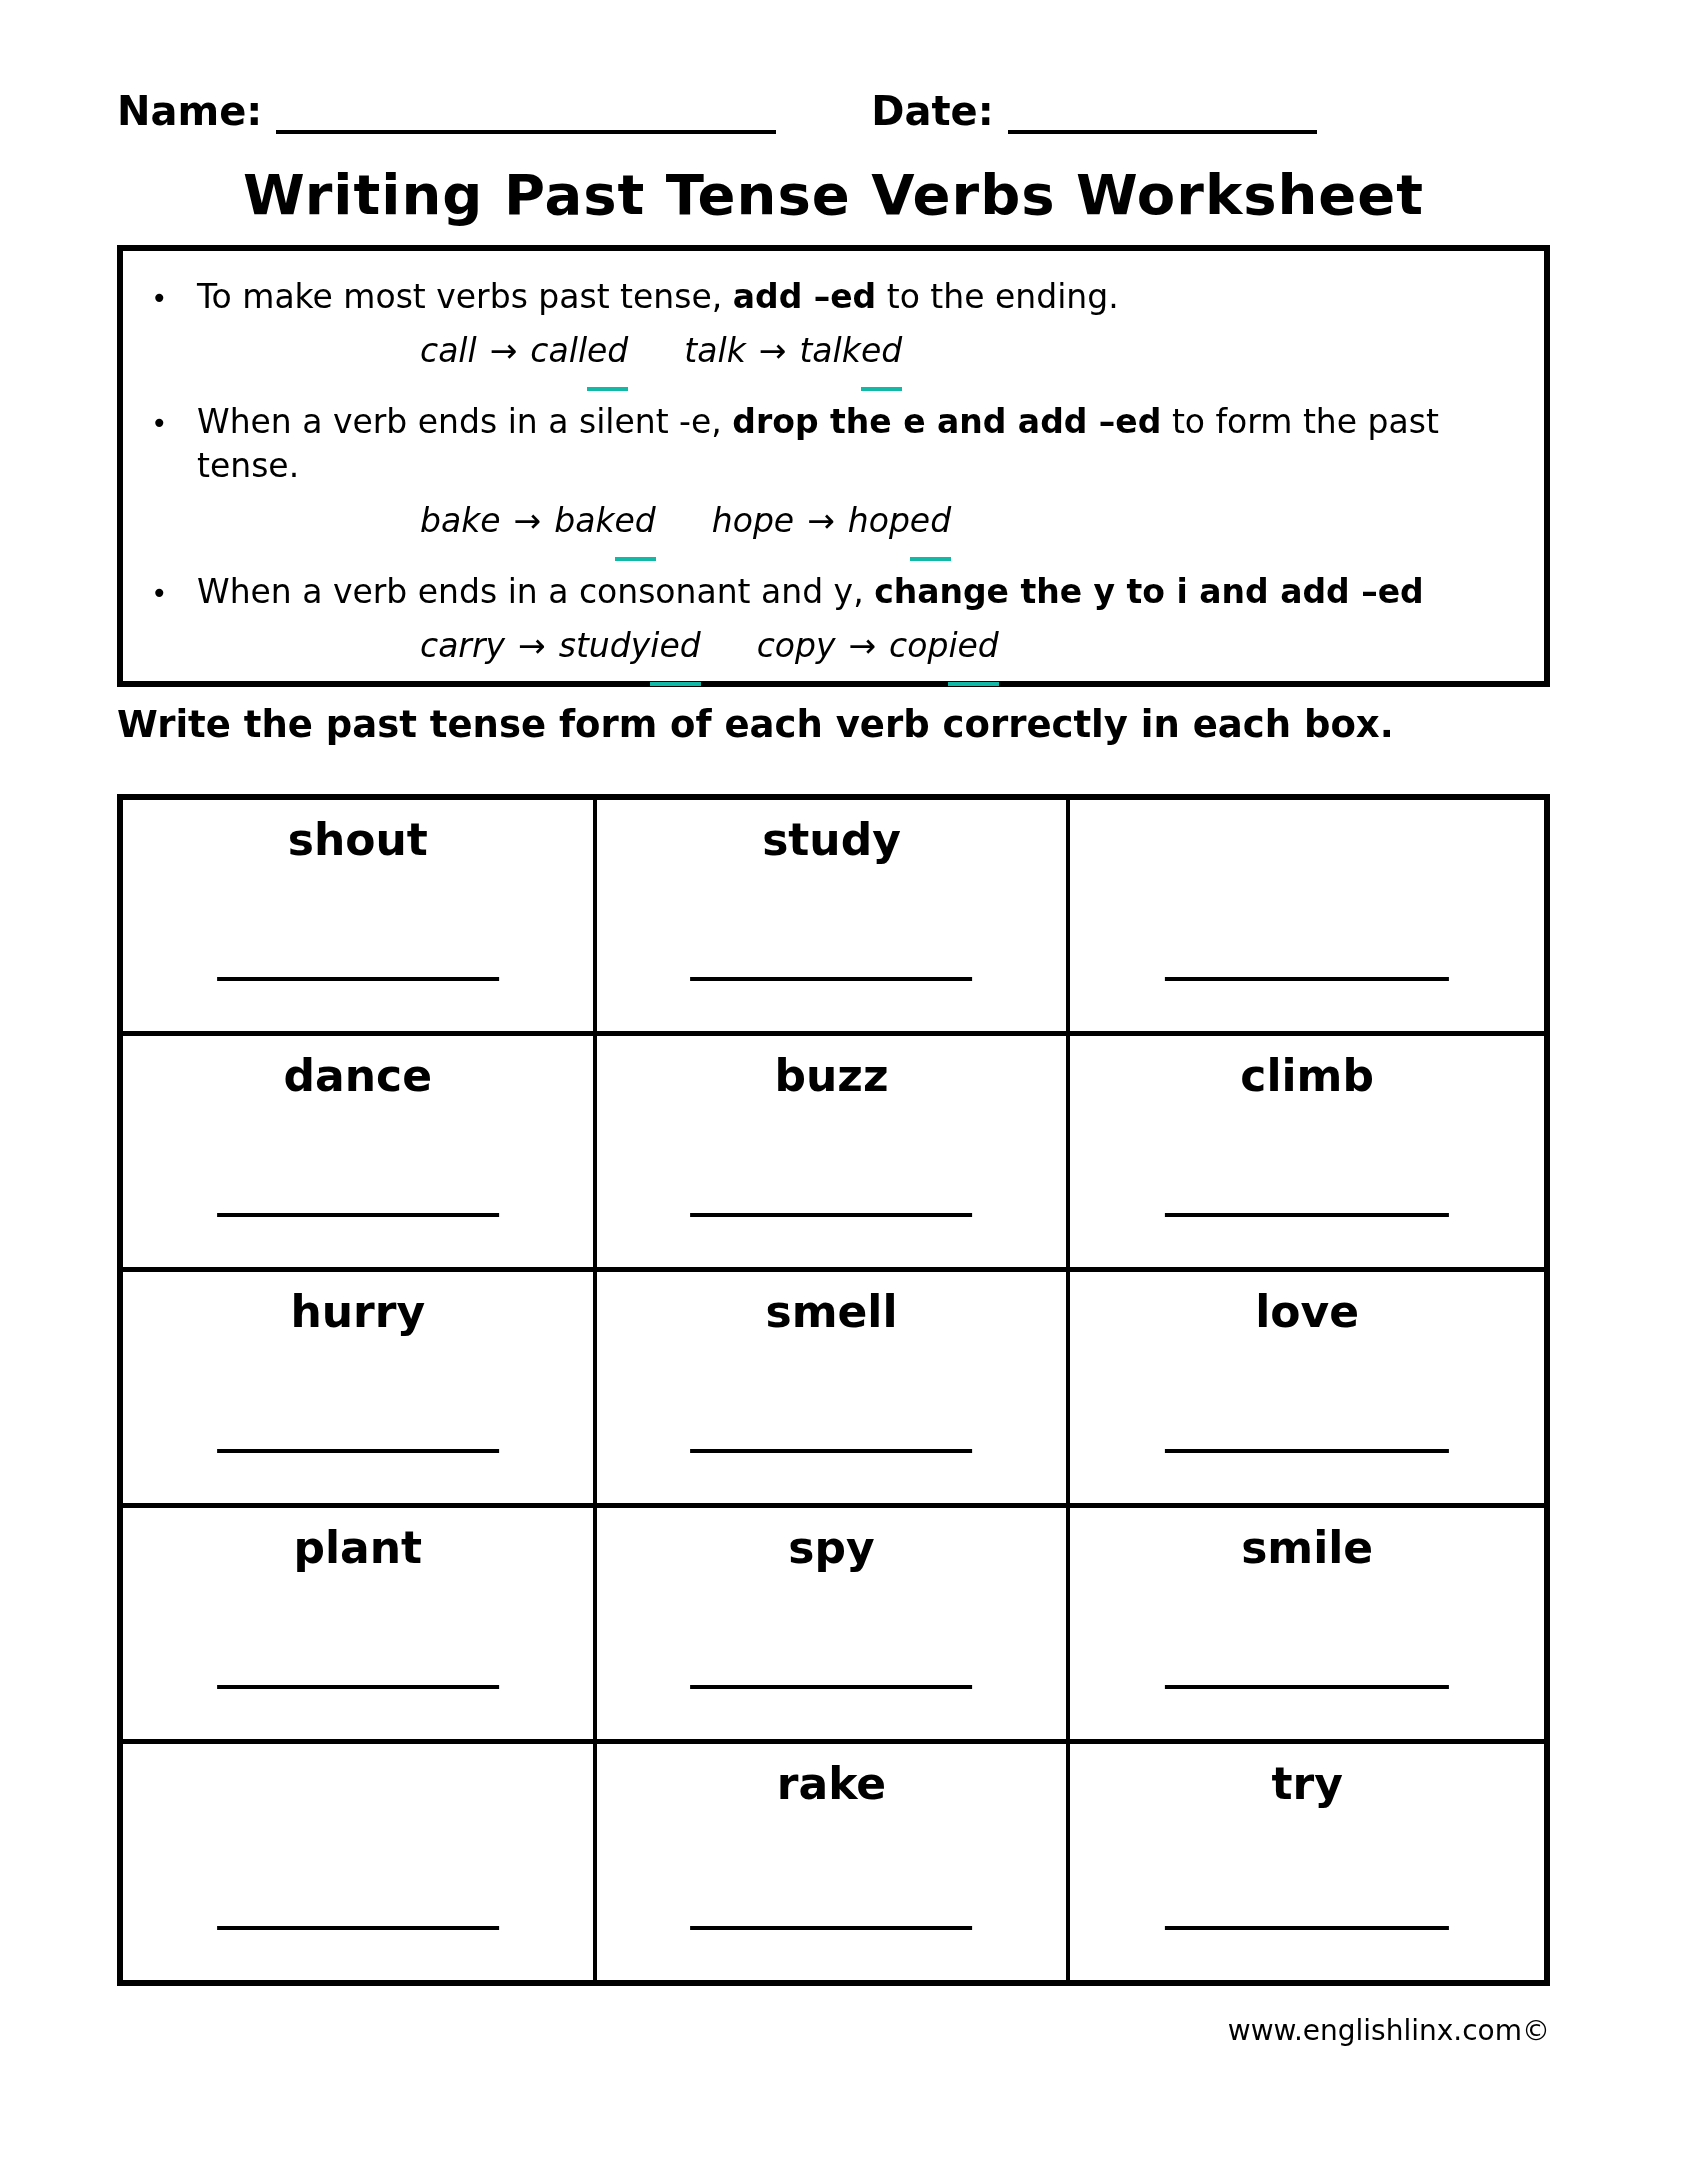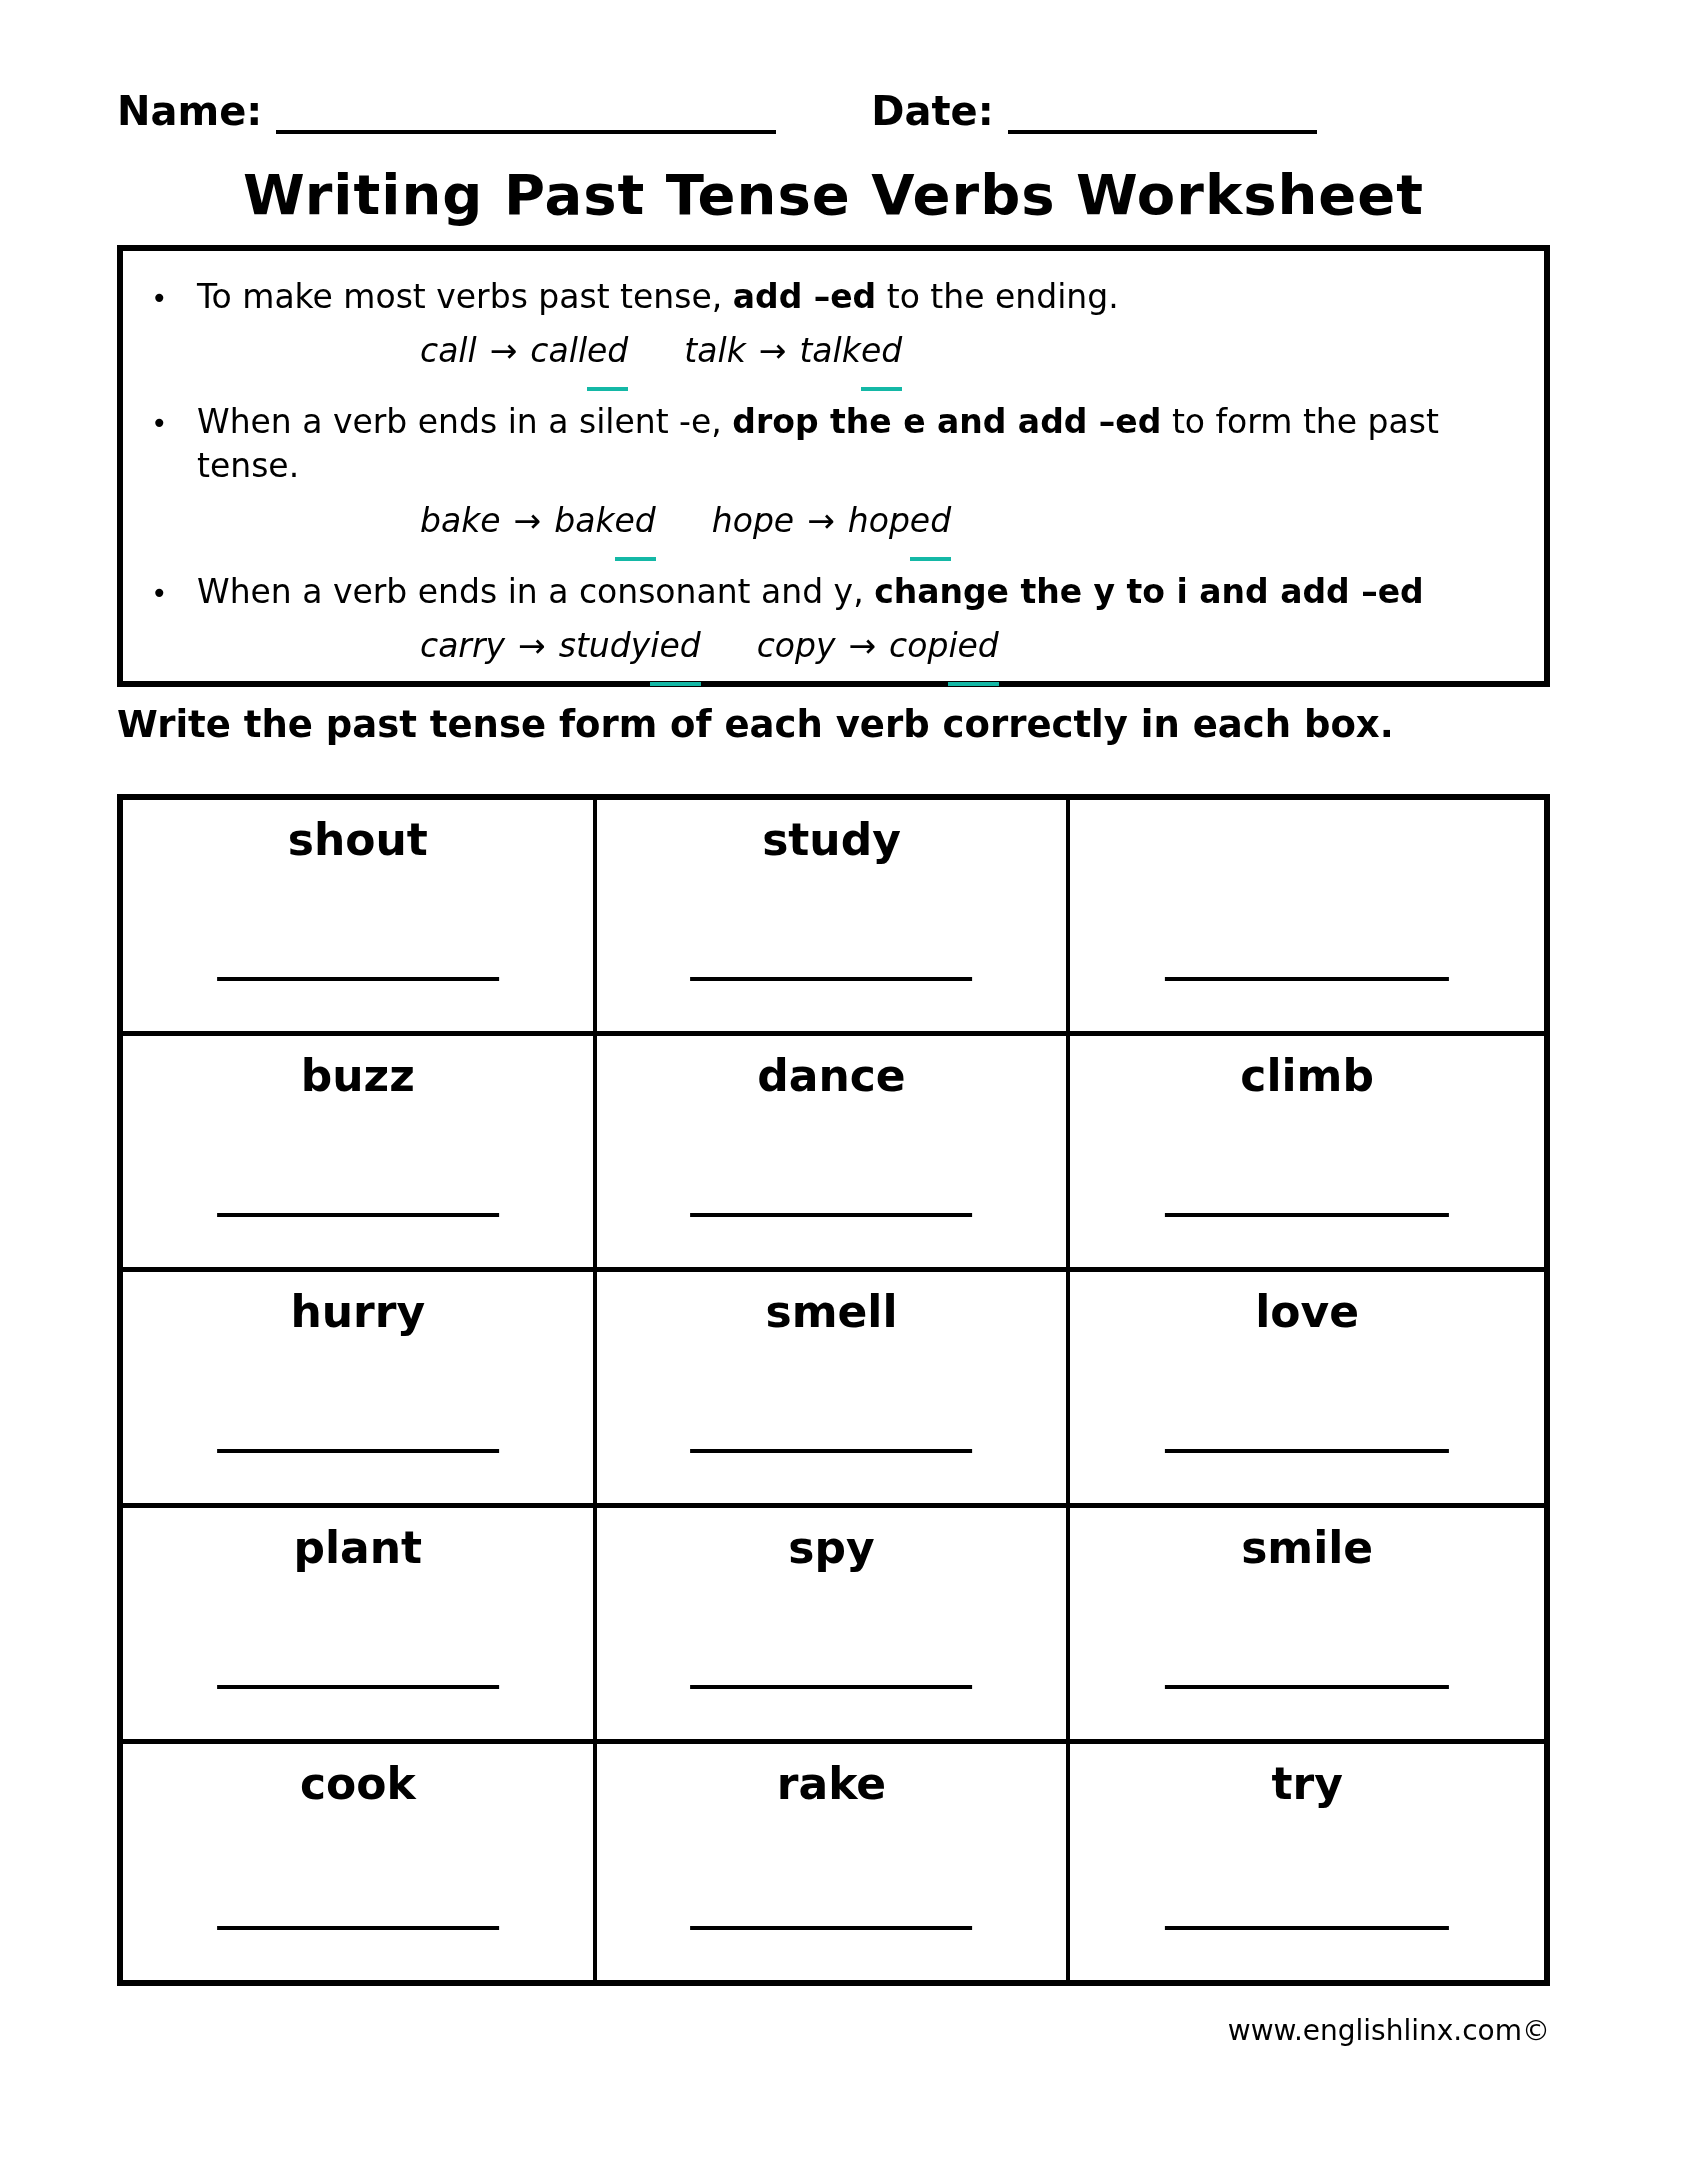--- a/index.html
+++ b/index.html
@@ -206,28 +206,28 @@
         <div class="answer-line"></div>
       </div>
       <div class="cell">
         <div class="verb">study</div>
         <div class="answer-line"></div>
       </div>
       <div class="cell">
         <div class="answer-line"></div>
       </div>
       <div class="cell">
+        <div class="verb">dance</div>
+        <div class="answer-line"></div>
+      </div>
+      <div class="cell">
         <div class="verb">buzz</div>
         <div class="answer-line"></div>
       </div>
       <div class="cell">
-        <div class="verb">dance</div>
-        <div class="answer-line"></div>
-      </div>
-      <div class="cell">
         <div class="verb">climb</div>
         <div class="answer-line"></div>
       </div>
       <div class="cell">
         <div class="verb">hurry</div>
         <div class="answer-line"></div>
       </div>
       <div class="cell">
         <div class="verb">smell</div>
         <div class="answer-line"></div>
@@ -242,21 +242,20 @@
       </div>
       <div class="cell">
         <div class="verb">spy</div>
         <div class="answer-line"></div>
       </div>
       <div class="cell">
         <div class="verb">smile</div>
         <div class="answer-line"></div>
       </div>
       <div class="cell">
-        <div class="verb">cook</div>
         <div class="answer-line"></div>
       </div>
       <div class="cell">
         <div class="verb">rake</div>
         <div class="answer-line"></div>
       </div>
       <div class="cell">
         <div class="verb">try</div>
         <div class="answer-line"></div>
       </div>

